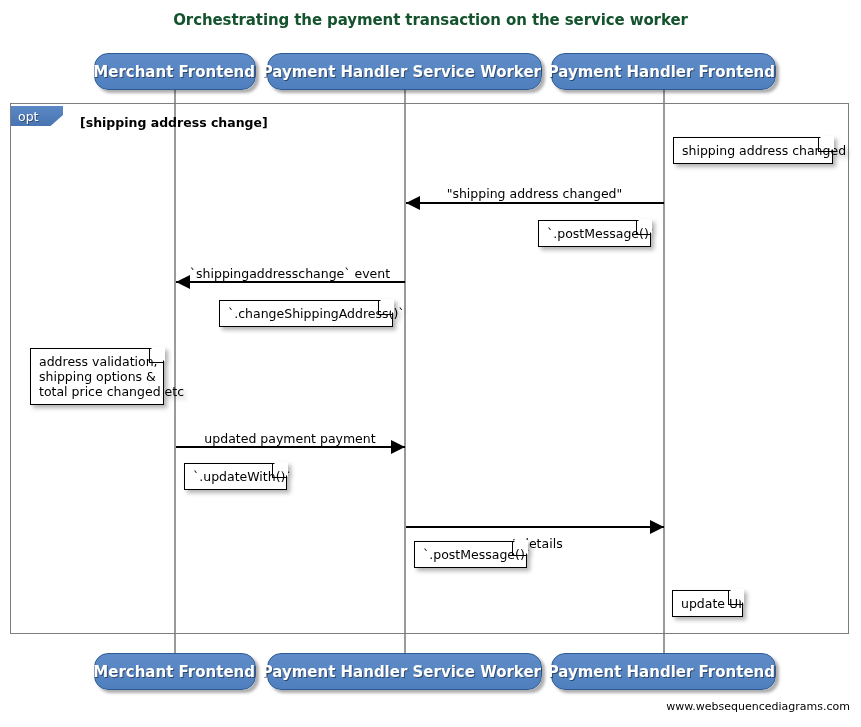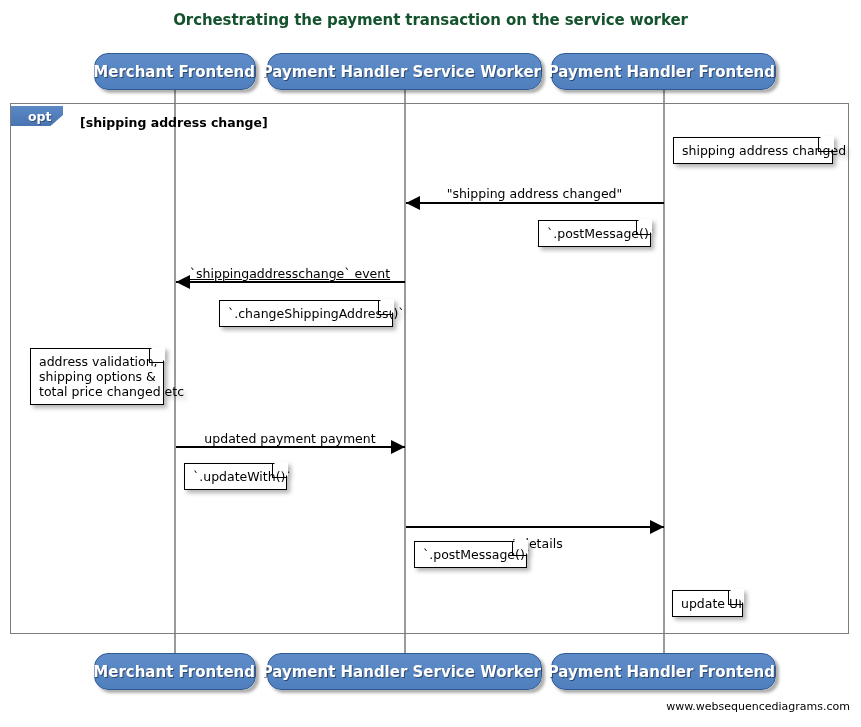--- a/index.html
+++ b/index.html
@@ -73,24 +73,24 @@
     background: transparent;
     z-index: 2;
   }
   .fragment-tab {
     position: absolute;
     height: 20px;
     background: #4f7fbe;
     background: linear-gradient(to bottom, #5b89c6 0%, #4874b2 100%);
     color: #ffffff;
     font-size: 12.5px;
-    font-weight: bold;
+    font-weight: normal;
     display: flex;
     align-items: center;
-    padding-left: 17px;
+    padding-left: 7px;
     box-sizing: border-box;
     -webkit-clip-path: polygon(0 0, 100% 0, 100% 45%, 76% 100%, 0 100%);
     clip-path: polygon(0 0, 100% 0, 100% 45%, 76% 100%, 0 100%);
     z-index: 5;
     text-shadow: 1px 1px 0 rgba(0,0,0,0.35);
   }
   .fragment-guard {
     position: absolute;
     font-size: 12.5px;
     font-weight: bold;
@@ -214,21 +214,21 @@
   <div class="msg-label" style="left:406px; top:186px; width:257px;">"shipping address changed"</div>
   <div class="msg-line" style="left:406px; top:202px; width:258px;"></div>
   <div class="msg-head left" style="left:406px; top:196px;"></div>
 
   <div class="note" style="left:538px; top:220px; width:113px;">
     <span class="fold-cover"></span>
     <span class="fold-edge"></span>
     <span class="note-text">`.postMessage()`</span>
   </div>
 
-  <div class="msg-label" style="left:176px; top:266px; width:228px;text-decoration:underline;">`shippingaddresschange` event</div>
+  <div class="msg-label" style="left:176px; top:266px; width:228px;">`shippingaddresschange` event</div>
   <div class="msg-line" style="left:176px; top:281px; width:229px;"></div>
   <div class="msg-head left" style="left:176px; top:275px;"></div>
 
   <div class="note" style="left:219px; top:300px; width:174px;">
     <span class="fold-cover"></span>
     <span class="fold-edge"></span>
     <span class="note-text">`.changeShippingAddress()`</span>
   </div>
 
   <div class="note" style="left:30px; top:348px; width:134px;">

